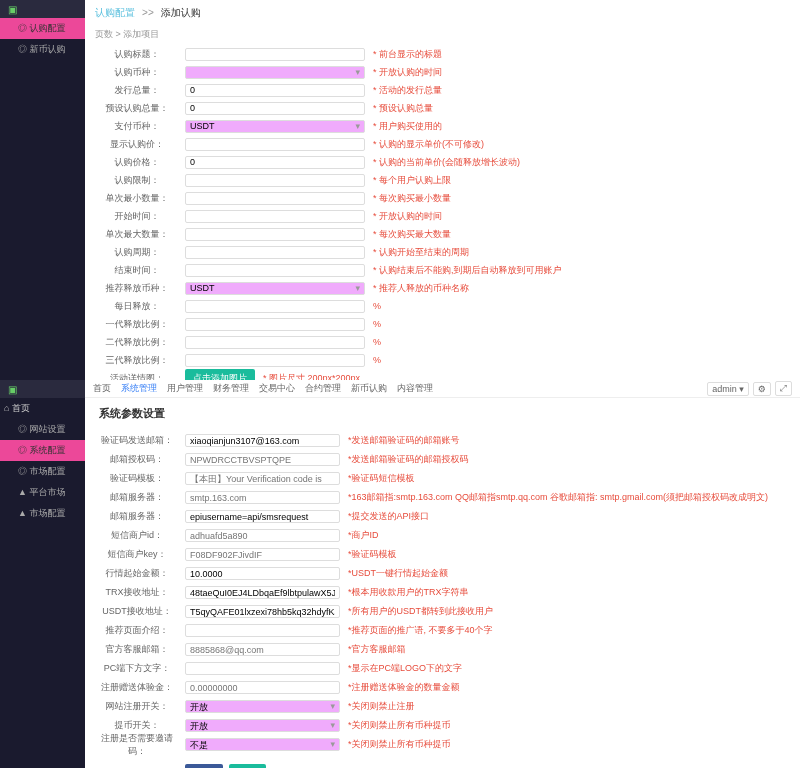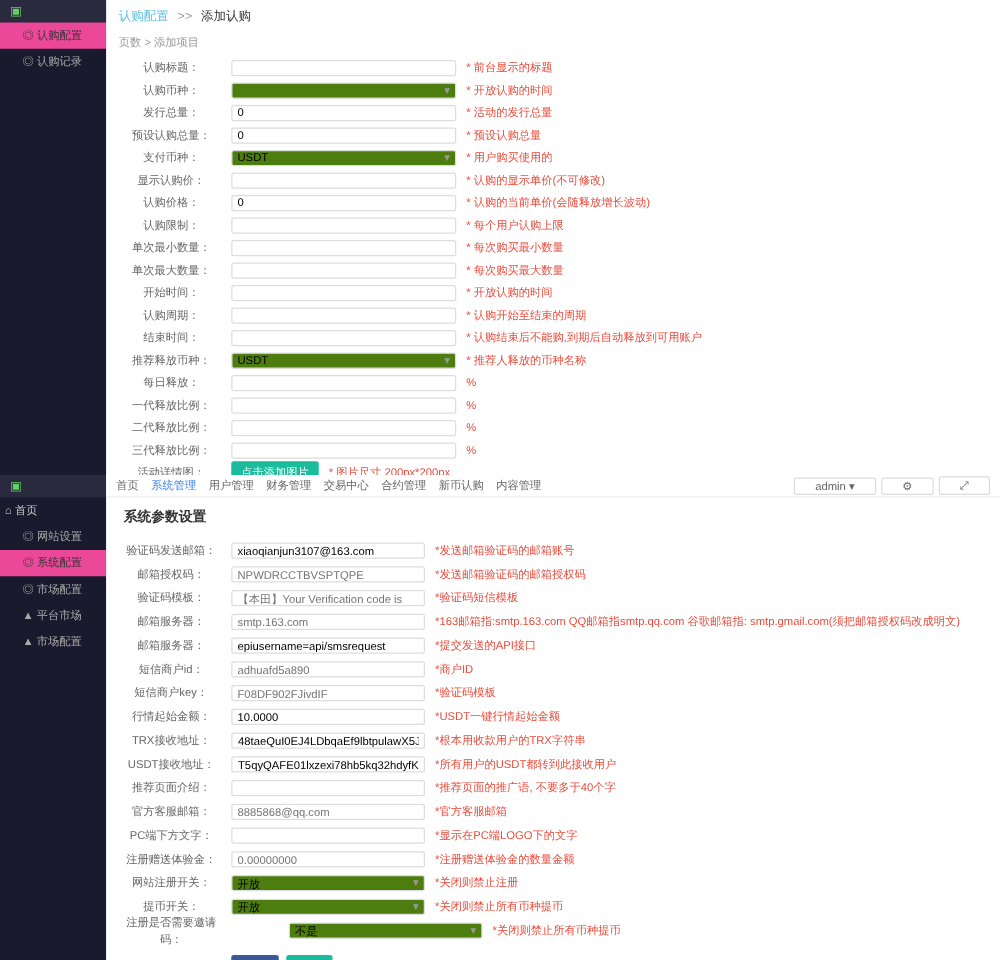--- a/index.html
+++ b/index.html
@@ -16,41 +16,41 @@
 .breadcrumb{padding:6px 10px;font-size:11px;color:#5bc0de}
 .breadcrumb .sep{color:#999;margin:0 4px}
 .breadcrumb .cur{color:#333}
 .subbc{padding:2px 10px;font-size:9px;color:#999}
 .form{padding:4px 10px}
 .row{display:flex;align-items:center;margin-bottom:4px;height:14px}
 .row2{height:15px}
 .label{width:90px;text-align:center;padding-right:6px;font-size:9px;color:#666}
 .input{width:180px;height:13px;border:1px solid #ddd;border-radius:2px;padding:0 4px;font-size:9px;background:#fff}
 .input-sm{width:155px}
-.select{width:180px;height:13px;border:1px solid #ddd;border-radius:2px;padding:0 4px;font-size:9px;background:#4d7c0f;position:relative}
+.select{width:180px;height:13px;border:1px solid #ddd;border-radius:2px;padding:0 4px;font-size:9px;background:#f0abfc;position:relative}
 .select::after{content:"▾";position:absolute;right:4px;top:0;font-size:9px;color:#999}
 .hint{margin-left:8px;font-size:9px;color:#e74c3c}
 .btn-teal{display:inline-block;padding:3px 8px;background:#1abc9c;color:#fff;border-radius:2px;font-size:9px;cursor:pointer;border:none}
 .btn-blue{display:inline-block;padding:3px 10px;background:#3b5998;color:#fff;border-radius:2px;font-size:9px;cursor:pointer;border:none}
 .topbar{height:18px;background:#fff;border-bottom:1px solid #eee;display:flex;align-items:center;padding:0 8px;gap:10px}
 .topbar-item{font-size:9px;color:#666;cursor:pointer}
 .topbar-item.active{color:#3b82f6}
 .topbar-right{margin-left:auto;display:flex;gap:4px;align-items:center}
-.topbar-btn{padding:1px 16px;border:1px solid #ddd;border-radius:2px;font-size:9px;color:#666}
+.topbar-btn{padding:1px 4px;border:1px solid #ddd;border-radius:2px;font-size:9px;color:#666}
 .title{padding:8px 14px;font-size:11px;color:#333;font-weight:bold}
 </style>
 </head>
 <body>
 
 <div class="screen screen1">
   <div class="sidebar">
     <div class="sidebar-logo">▣</div>
     <div id="sb1">
         <div class="sidebar-item active">◎ 认购配置</div>
-        <div class="sidebar-item">◎ 认购记录</div>
+        <div class="sidebar-item">◎ 新币认购</div>
       </div>
   </div>
   <div class="main">
     <div class="breadcrumb">
       <span>认购配置</span>
       <span class="sep">&gt;&gt;</span>
       <span class="cur">添加认购</span>
     </div>
     <div class="subbc">页数 &gt; 添加项目</div>
     <div class="form" id="form1">
@@ -93,28 +93,28 @@
           <div class="label">认购限制：</div>
           <input class="input" style="">
           <div class="hint">* 每个用户认购上限</div>
         </div>
         <div class="row">
           <div class="label">单次最小数量：</div>
           <input class="input" style="">
           <div class="hint">* 每次购买最小数量</div>
         </div>
         <div class="row">
+          <div class="label">开始时间：</div>
+          <input class="input" style="">
+          <div class="hint">* 开放认购的时间</div>
+        </div>
+        <div class="row">
           <div class="label">单次最大数量：</div>
           <input class="input" style="">
           <div class="hint">* 每次购买最大数量</div>
-        </div>
-        <div class="row">
-          <div class="label">开始时间：</div>
-          <input class="input" style="">
-          <div class="hint">* 开放认购的时间</div>
         </div>
         <div class="row">
           <div class="label">认购周期：</div>
           <input class="input" style="">
           <div class="hint">* 认购开始至结束的周期</div>
         </div>
         <div class="row">
           <div class="label">结束时间：</div>
           <input class="input" style="">
           <div class="hint">* 认购结束后不能购,到期后自动释放到可用账户</div>
@@ -258,21 +258,21 @@
           <div class="select input-sm" style="width: 155px;">开放</div>
           <div class="hint">*关闭则禁止注册</div>
         </div>
         <div class="row row2">
           <div class="label">提币开关：</div>
           <div class="select input-sm" style="width: 155px;">开放</div>
           <div class="hint">*关闭则禁止所有币种提币</div>
         </div>
         <div class="row row2">
           <div class="label">注册是否需要邀请码：</div>
-          <div class="select input-sm" style="width: 155px; margin-left: 46px;">不是</div>
+          <div class="select input-sm" style="width: 155px;">不是</div>
           <div class="hint">*关闭则禁止所有币种提币</div>
         </div>
       </div>
     <div class="row" style="padding-left:100px;margin-top:6px">
       <button class="btn-blue">提交</button>
       <span style="width:6px"></span>
       <button class="btn-teal">返 回</button>
     </div>
   </div>
 </div>

